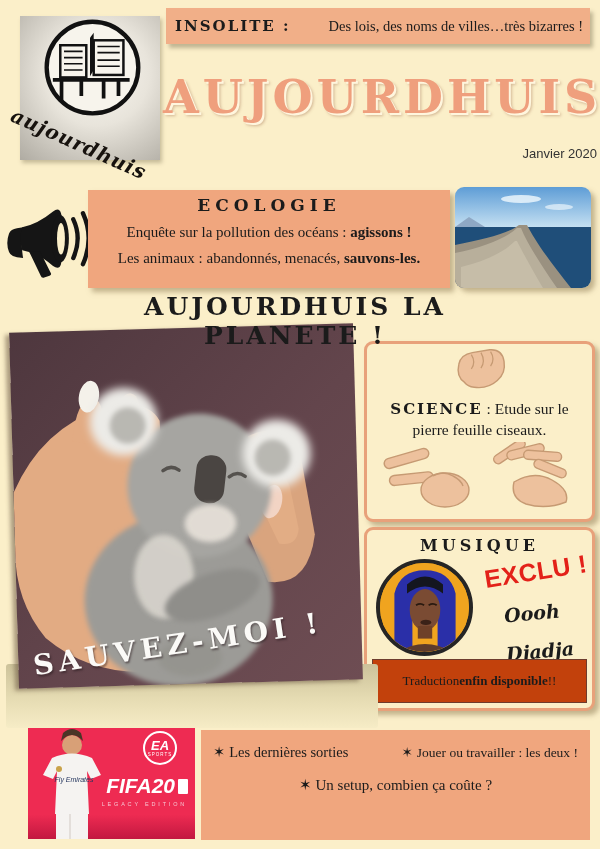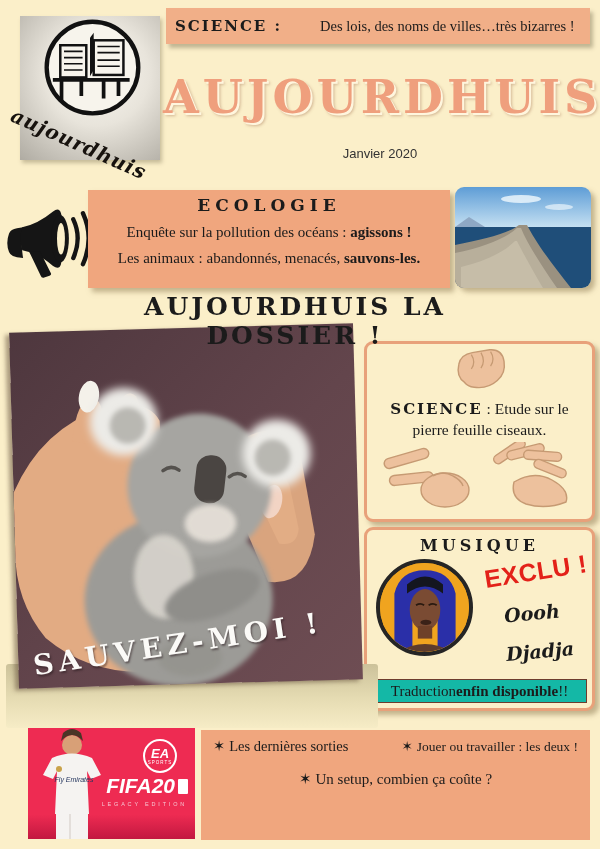--- a/index.html
+++ b/index.html
@@ -41,21 +41,21 @@
 
   
   .masthead {
     left:163px; top:70px; width:434px; text-align:center;
     font-family:"DejaVu Serif",serif; font-weight:bold;
     font-size:46px; letter-spacing:4px; color:#EF9F7D;
     text-shadow:2px 2px 0 #FFF6DE, 3px 3px 3px rgba(160,110,80,.45);
     white-space:nowrap;
   }
   .issue-date {
-    left:163px; top:146px; width:434px; text-align:center;
+    left:163px; top:146px; width:434px; text-align:right;
     font-family:"Liberation Sans",sans-serif; font-size:13px; color:#333;
   }
 
   
   .megaphone { left:2px; top:197px; }
   .eco-box {
     left:88px; top:190px; width:362px; height:98px;
     background:#F0A67E; text-align:center; padding:5px 24px;
     box-shadow:4px 4px 5px rgba(140,120,80,.5);
   }
@@ -118,34 +118,34 @@
   .exclu {
     position:absolute; right:5px; top:27px;
     font-family:"Liberation Sans",sans-serif; font-weight:bold;
     font-size:25px; color:#E32119; transform:rotate(-9deg);
     letter-spacing:0.5px; white-space:nowrap;
   }
   .lyric { position:absolute; font-family:"DejaVu Serif",serif; font-weight:bold; font-style:italic; font-size:19px; transform:rotate(-5deg); }
   .lyric1 { right:32px; top:72px; }
   .lyric2 { right:18px; top:110px; }
   .music-bottom {
-    position:absolute; left:5px; right:5px; bottom:5px; height:24px;
-    background:#14b8a6; border:1px solid #6E3C2E;
+    position:absolute; left:5px; right:5px; bottom:5px; height:44px;
+    background:#c2410c; border:1px solid #6E3C2E;
     display:flex; align-items:center; justify-content:center;
-    font-size:15px; white-space:nowrap;
+    font-size:13px; white-space:nowrap;
   }
 
   
   .fifa {
     left:28px; top:728px; width:167px; height:111px;
     background:linear-gradient(180deg,#EE2B52 0%,#EE2B52 78%,#C21840 100%);
     overflow:hidden;
   }
   .ea-badge {
-    position:absolute; right:18px; top:11px; width:34px; height:34px;
+    position:absolute; right:18px; top:3px; width:34px; height:34px;
     border:2px solid #fff; border-radius:50%;
     display:flex; flex-direction:column; align-items:center; justify-content:center;
     color:#fff; font-family:"Liberation Sans",sans-serif;
   }
   .ea-badge .ea-txt { font-weight:bold; font-style:italic; font-size:13px; line-height:1; }
   .ea-badge .ea-sub { font-size:4.5px; letter-spacing:1px; }
   .fifa-title {
     position:absolute; right:7px; top:46px;
     color:#fff; font-family:"Liberation Sans",sans-serif;
     font-weight:bold; font-style:italic; font-size:21px;
@@ -155,31 +155,31 @@
   .fifa-ed {
     position:absolute; right:8px; top:73px;
     font-family:"Liberation Sans",sans-serif; font-size:5.5px;
     letter-spacing:2.8px; color:#F6C3D0;
   }
   .dossier {
     left:201px; top:730px; width:389px; height:110px;
     background:#F0A67E; padding:8px 12px 0 12px;
   }
   .dossier-title { font-family:"DejaVu Serif",serif; font-weight:bold; font-size:17px; letter-spacing:2px; white-space:nowrap; }
-  .dossier-row { display:flex; justify-content:space-between; margin-top:0; }
+  .dossier-row { display:flex; justify-content:space-between; margin-top:6px; }
   .dossier-item { font-size:14.5px; white-space:nowrap; }
   .dossier-item.small { font-size:13.5px; }
   .dossier-center { text-align:center; margin-top:15px; font-size:15px; }
   .star { font-family:"DejaVu Sans",sans-serif; margin-right:4px; }
 </style>
 </head>
 <body>
 
 <div class="abs topbar">
-  <span class="lbl">SCIENCE :</span>
+  <span class="lbl">INSOLITE :</span>
   <span class="txt">Des lois, des noms de villes…très bizarres !</span>
 </div>
 
 <div class="abs logo">
   <svg width="124" height="104" viewBox="0 0 100 84">
     <circle cx="52" cy="40" r="37" fill="#F7F4EC" stroke="#111" stroke-width="3.5"></circle>
     <g stroke="#111" fill="#F7F4EC" stroke-width="2">
       <rect x="26" y="22" width="21" height="26"></rect>
       <rect x="53" y="18" width="24" height="28"></rect>
       <path d="M50,16 l3,-4 v30 l-3,5 Z" fill="#111" stroke="none"></path>
@@ -233,21 +233,21 @@
     <ellipse cx="66" cy="12" rx="20" ry="4" fill="#EAF4FB" opacity="0.85"></ellipse>
     <ellipse cx="104" cy="20" rx="14" ry="3" fill="#EAF4FB" opacity="0.7"></ellipse>
     <path d="M0,58 C30,52 54,46 64,38 L72,38 C80,54 96,76 116,101 L0,101 Z" fill="#9A9180"></path>
     <path d="M0,66 C28,60 50,52 62,41 L66,41 C72,56 86,78 102,101 L0,101 Z" fill="#BDB4A0" opacity="0.85"></path>
     <path d="M6,80 C30,74 48,66 60,54 L62,54 C68,66 78,84 88,101 L6,101 Z" fill="#CFC6B0" opacity="0.6"></path>
   </svg>
 </div>
 
 <div class="abs protect">
   <div>AUJOURDHUIS LA</div>
-  <div>DOSSIER !</div>
+  <div>PLANETE !</div>
 </div>
 
 <div class="abs koala-floor"></div>
 <div class="abs koala-card">
   <svg width="344" height="356" viewBox="0 0 344 356">
     <defs>
       <filter id="fuzz" x="-20%" y="-20%" width="140%" height="140%">
           <feGaussianBlur stdDeviation="2.4"></feGaussianBlur>
         </filter>
       <filter id="fuzz2" x="-40%" y="-40%" width="180%" height="180%">

